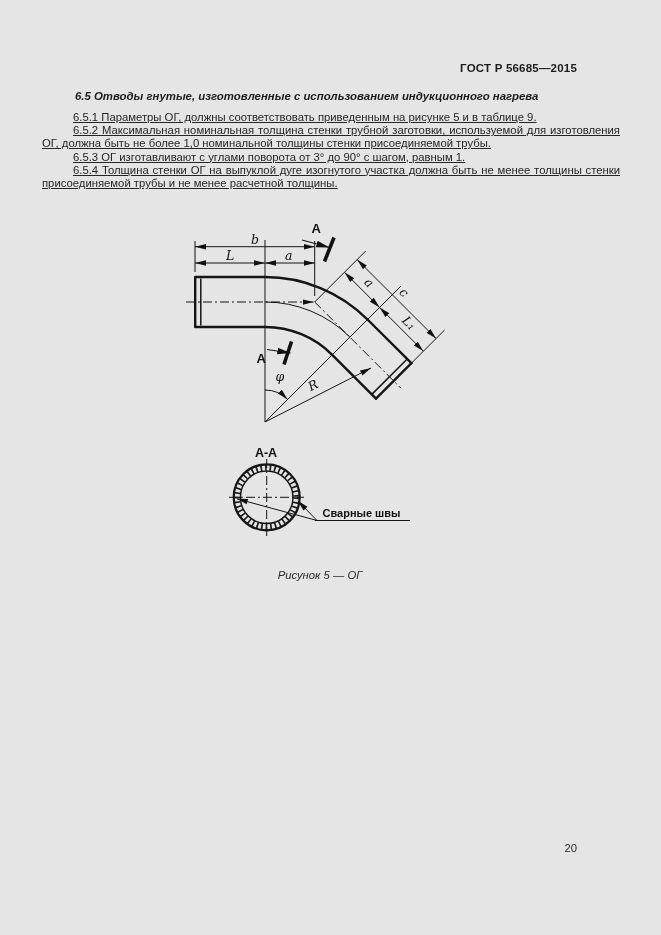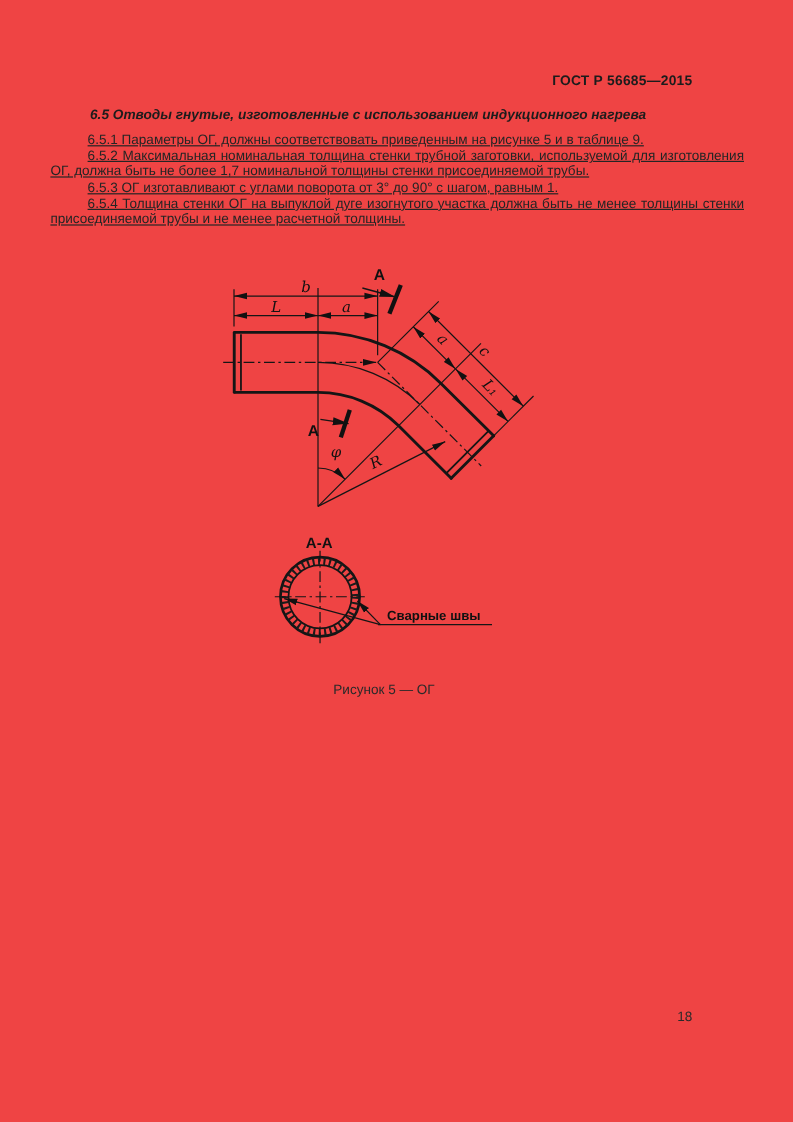--- a/index.html
+++ b/index.html
@@ -1,35 +1,35 @@
 <!DOCTYPE html>
 <html><head>
 <meta charset="utf-8">
 <style>
   html,body{margin:0;padding:0;background:#ffffff;}
   .page{
-    position:relative;width:661px;height:935px;background:#ef4444;
+    position:relative;width:661px;height:935px;background:#e5e5e5;
     font-family:"Liberation Sans",sans-serif;color:#222;overflow:hidden;
   }
   .running-header{
     position:absolute;top:62px;right:84px;
     font-size:11.5px;font-weight:bold;letter-spacing:.2px;color:#1c1c1c;
   }
   .section-heading{
     position:absolute;top:90px;left:75px;width:540px;
     font-size:11.4px;font-weight:bold;color:#1c1c1c;font-style:italic;
   }
   .body-text{
     position:absolute;top:111px;left:42px;width:578px;
     font-size:11.3px;line-height:13.2px;text-align:justify;color:#252525;
   }
   .body-text p{margin:0;text-indent:31px;text-decoration:underline;}
   .figure-caption{
     position:absolute;top:569px;left:170px;width:300px;text-align:center;
-    font-size:11.3px;color:#2a2a2a;
+    font-size:11.3px;color:#2a2a2a;font-style:italic;
   }
   .page-number{
     position:absolute;top:842px;right:84px;font-size:11.3px;color:#2a2a2a;
   }
   svg{position:absolute;left:150px;top:210px;}
   svg *{vector-effect:none;}
   .thick{stroke:#151515;stroke-width:2.4;fill:none;stroke-linecap:round;}
   .thin{stroke:#151515;stroke-width:1;fill:none;}
   .bevel{stroke:#151515;stroke-width:1.5;fill:none;}
   .cline{stroke:#151515;stroke-width:1;fill:none;stroke-dasharray:9 3 2 3;}
@@ -44,21 +44,21 @@
 <body>
 
 <div class="page">
 
   <div class="running-header">ГОСТ Р 56685—2015</div>
 
   <div class="section-heading">6.5 Отводы гнутые, изготовленные с использованием индукционного нагрева</div>
 
   <div class="body-text">
     <p>6.5.1 Параметры ОГ, должны соответствовать приведенным на рисунке 5 и в таблице 9.</p>
-    <p>6.5.2 Максимальная номинальная толщина стенки трубной заготовки, используемой для изготов­ления ОГ, должна быть не более 1,7 номинальной толщины стенки присоединяемой трубы.</p>
+    <p>6.5.2 Максимальная номинальная толщина стенки трубной заготовки, используемой для изготов­ления ОГ, должна быть не более 1,0 номинальной толщины стенки присоединяемой трубы.</p>
     <p>6.5.3 ОГ изготавливают с углами поворота от 3° до 90° с шагом, равным 1.</p>
     <p>6.5.4 Толщина стенки ОГ на выпуклой дуге изогнутого участка должна быть не менее толщины стенки присоединяемой трубы и не менее расчетной толщины.</p>
   </div>
 
   <svg width="320" height="360" viewBox="150 210 320 360">
     <defs>
       <marker id="arw" viewBox="0 0 10 6" refX="10" refY="3" markerWidth="11" markerHeight="6.6" orient="auto-start-reverse">
         <path d="M0,0.5 L10,3 L0,5.5 Z" fill="#111"></path>
       </marker>
     </defs>
@@ -128,14 +128,14 @@
         <path class="thin" d="M317,520.5 L236.8,498.8" marker-end="url(#arw)"></path>
         <path class="thin" d="M317,520.5 L297.8,500.8" marker-end="url(#arw)"></path>
         <path class="thin" d="M315,520.5 L410,520.5"></path>
       </g>
       <text class="weldTxt" x="322.5" y="517">Сварные швы</text>
     </g>
   </svg>
 
   <div class="figure-caption">Рисунок 5 — ОГ</div>
 
-  <div class="page-number">18</div>
+  <div class="page-number">20</div>
 </div>
 
 </body></html>

